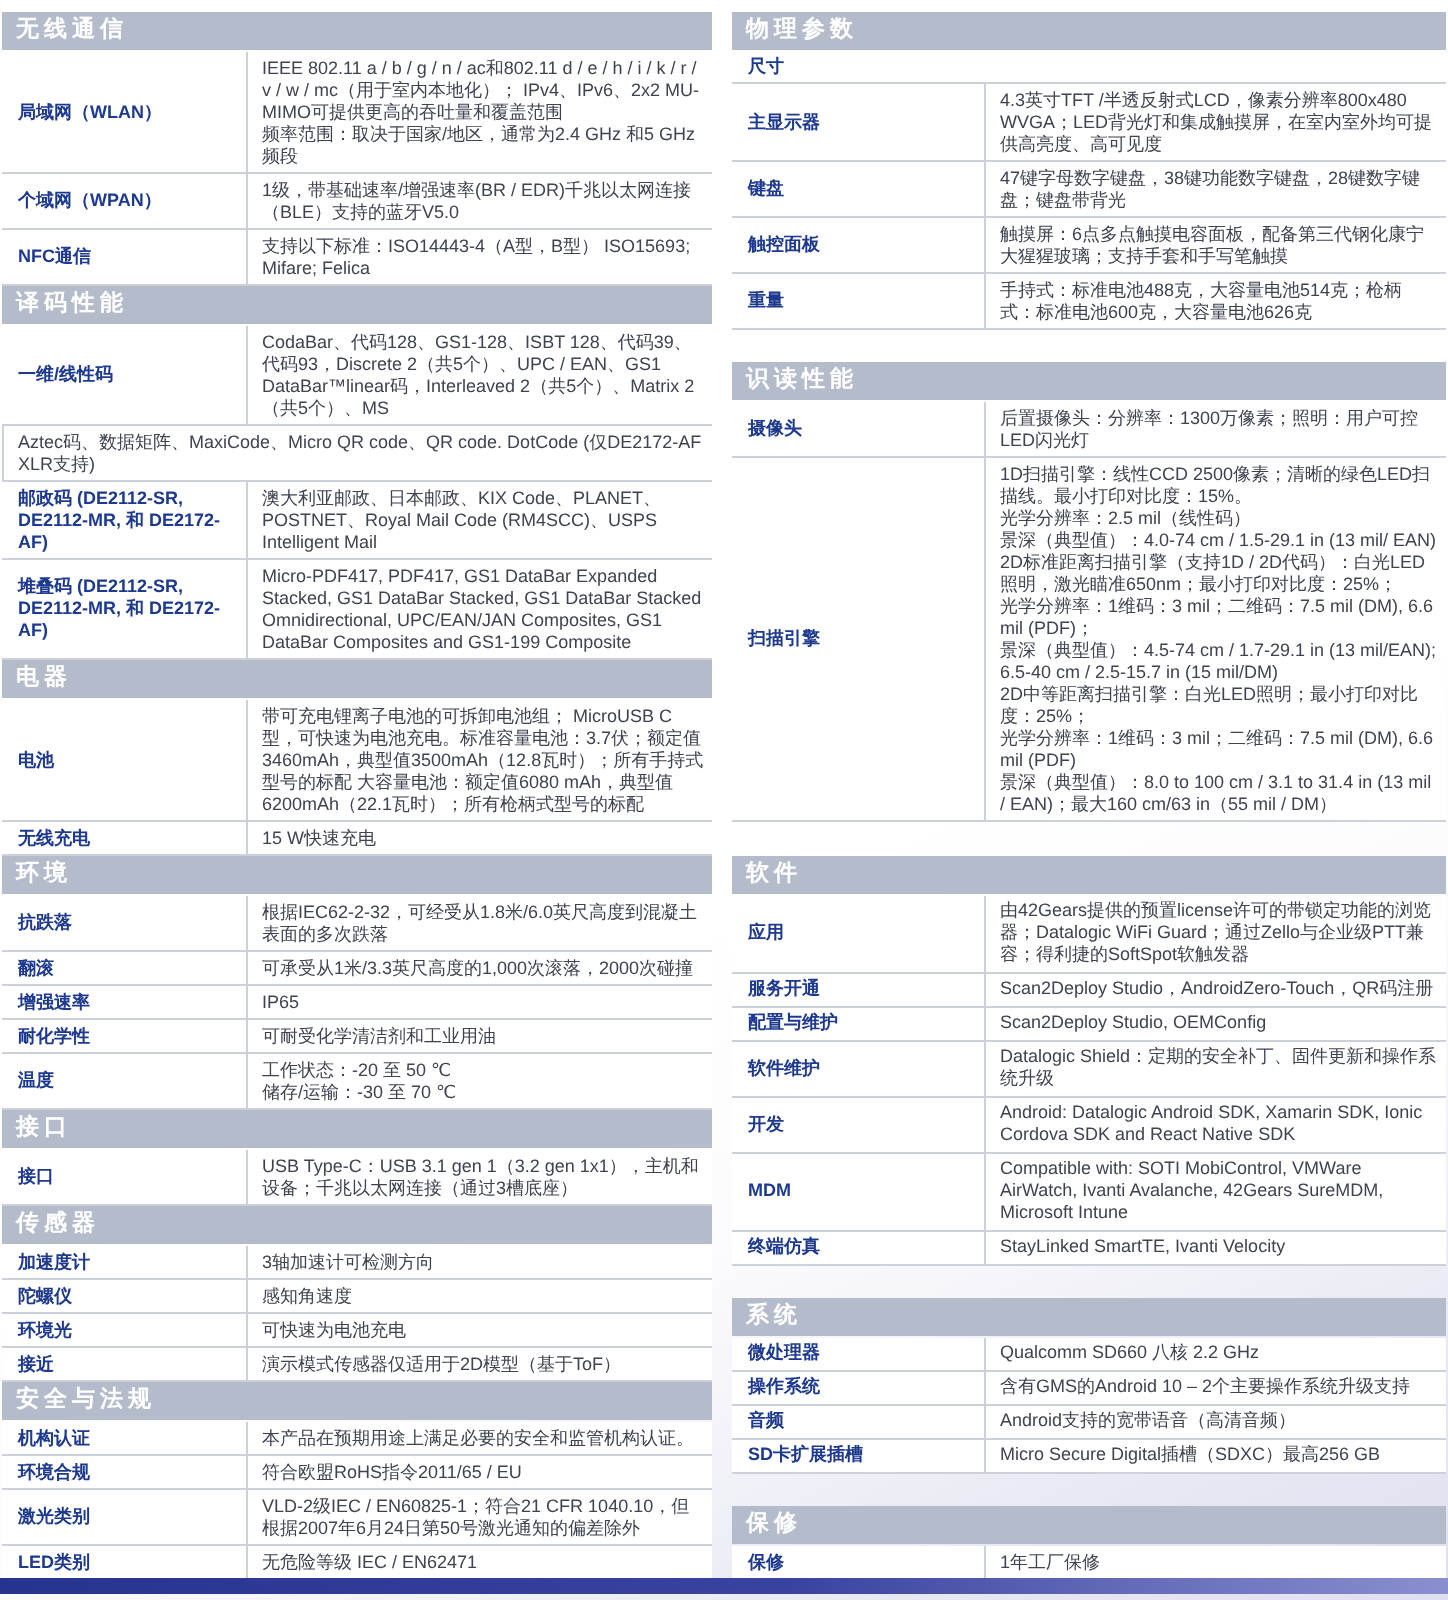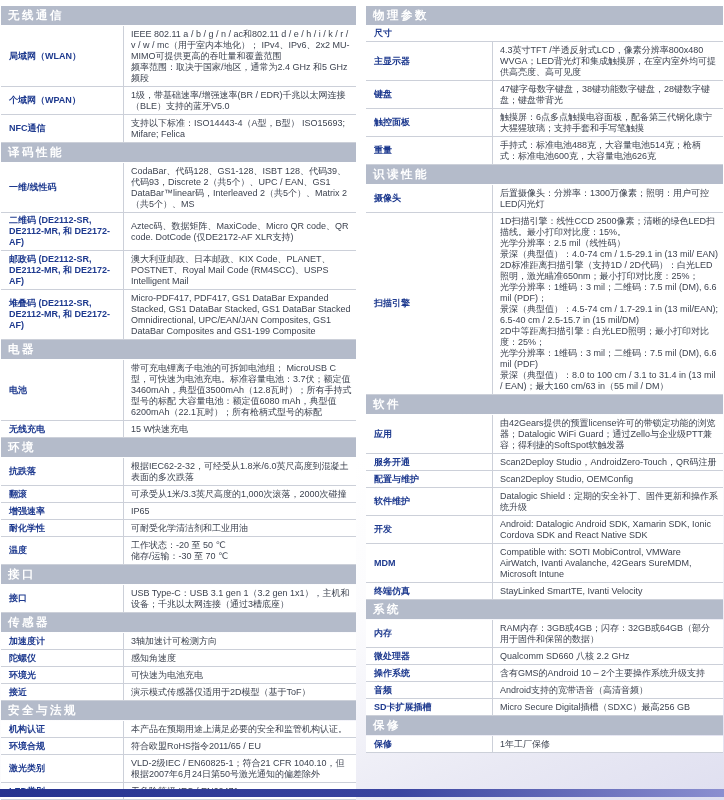--- a/index.html
+++ b/index.html
@@ -17,21 +17,21 @@
     background: linear-gradient(155deg, #ffffff 55%, #fbfbfd 70%, #e9e9f4 88%, #dfdff0 100%);
     overflow: hidden;
   }
   .columns {
     display: flex;
     gap: 10px;
     padding: 6px 1px 0 1px;
   }
   .col { display: flex; flex-direction: column; }
   .col-left  { width: 355px; }
-  .col-right { width: 357px; }
+  .col-right { width: 357px; justify-content: space-between; }
 
   .section { background: transparent; }
   .sec-header {
     background: #b4bbca;
     color: #ffffff;
     font-size: 11.5px;
     font-weight: bold;
     letter-spacing: 2.5px;
     padding: 3px 0 3px 7px;
     line-height: 13px;
@@ -97,21 +97,20 @@
             <div class="cell value">支持以下标准：ISO14443-4（A型，B型） ISO15693; Mifare; Felica</div>
           </div>
         </div>
         <div class="section">
           <div class="sec-header">译码性能</div>
           <div class="row">
             <div class="cell label">一维/线性码</div>
             <div class="cell value">CodaBar、代码128、GS1-128、ISBT 128、代码39、代码93，Discrete 2（共5个）、UPC / EAN、GS1 DataBar™linear码，Interleaved 2（共5个）、Matrix 2（共5个）、MS</div>
           </div>
           <div class="row">
-            <div class="cell label">二维码 (DE2112-SR, DE2112-MR, 和 DE2172-AF)</div>
             <div class="cell value">Aztec码、数据矩阵、MaxiCode、Micro QR code、QR code. DotCode (仅DE2172-AF XLR支持)</div>
           </div>
           <div class="row">
             <div class="cell label">邮政码 (DE2112-SR, DE2112-MR, 和 DE2172-AF)</div>
             <div class="cell value">澳大利亚邮政、日本邮政、KIX Code、PLANET、POSTNET、Royal Mail Code (RM4SCC)、USPS Intelligent Mail</div>
           </div>
           <div class="row">
             <div class="cell label">堆叠码 (DE2112-SR, DE2112-MR, 和 DE2172-AF)</div>
             <div class="cell value">Micro-PDF417, PDF417, GS1 DataBar Expanded Stacked, GS1 DataBar Stacked, GS1 DataBar Stacked Omnidirectional, UPC/EAN/JAN Composites, GS1 DataBar Composites and GS1-199 Composite</div>
           </div>
@@ -266,24 +265,20 @@
             <div class="cell value">Compatible with: SOTI MobiControl, VMWare AirWatch, Ivanti Avalanche, 42Gears SureMDM, Microsoft Intune</div>
           </div>
           <div class="row">
             <div class="cell label">终端仿真</div>
             <div class="cell value">StayLinked SmartTE, Ivanti Velocity</div>
           </div>
         </div>
         <div class="section">
           <div class="sec-header">系统</div>
           <div class="row">
-            <div class="cell label">内存</div>
-            <div class="cell value">RAM内存：3GB或4GB；闪存：32GB或64GB（部分用于固件和保留的数据）</div>
-          </div>
-          <div class="row">
             <div class="cell label">微处理器</div>
             <div class="cell value">Qualcomm SD660 八核 2.2 GHz</div>
           </div>
           <div class="row">
             <div class="cell label">操作系统</div>
             <div class="cell value">含有GMS的Android 10 – 2个主要操作系统升级支持</div>
           </div>
           <div class="row">
             <div class="cell label">音频</div>
             <div class="cell value">Android支持的宽带语音（高清音频）</div>

